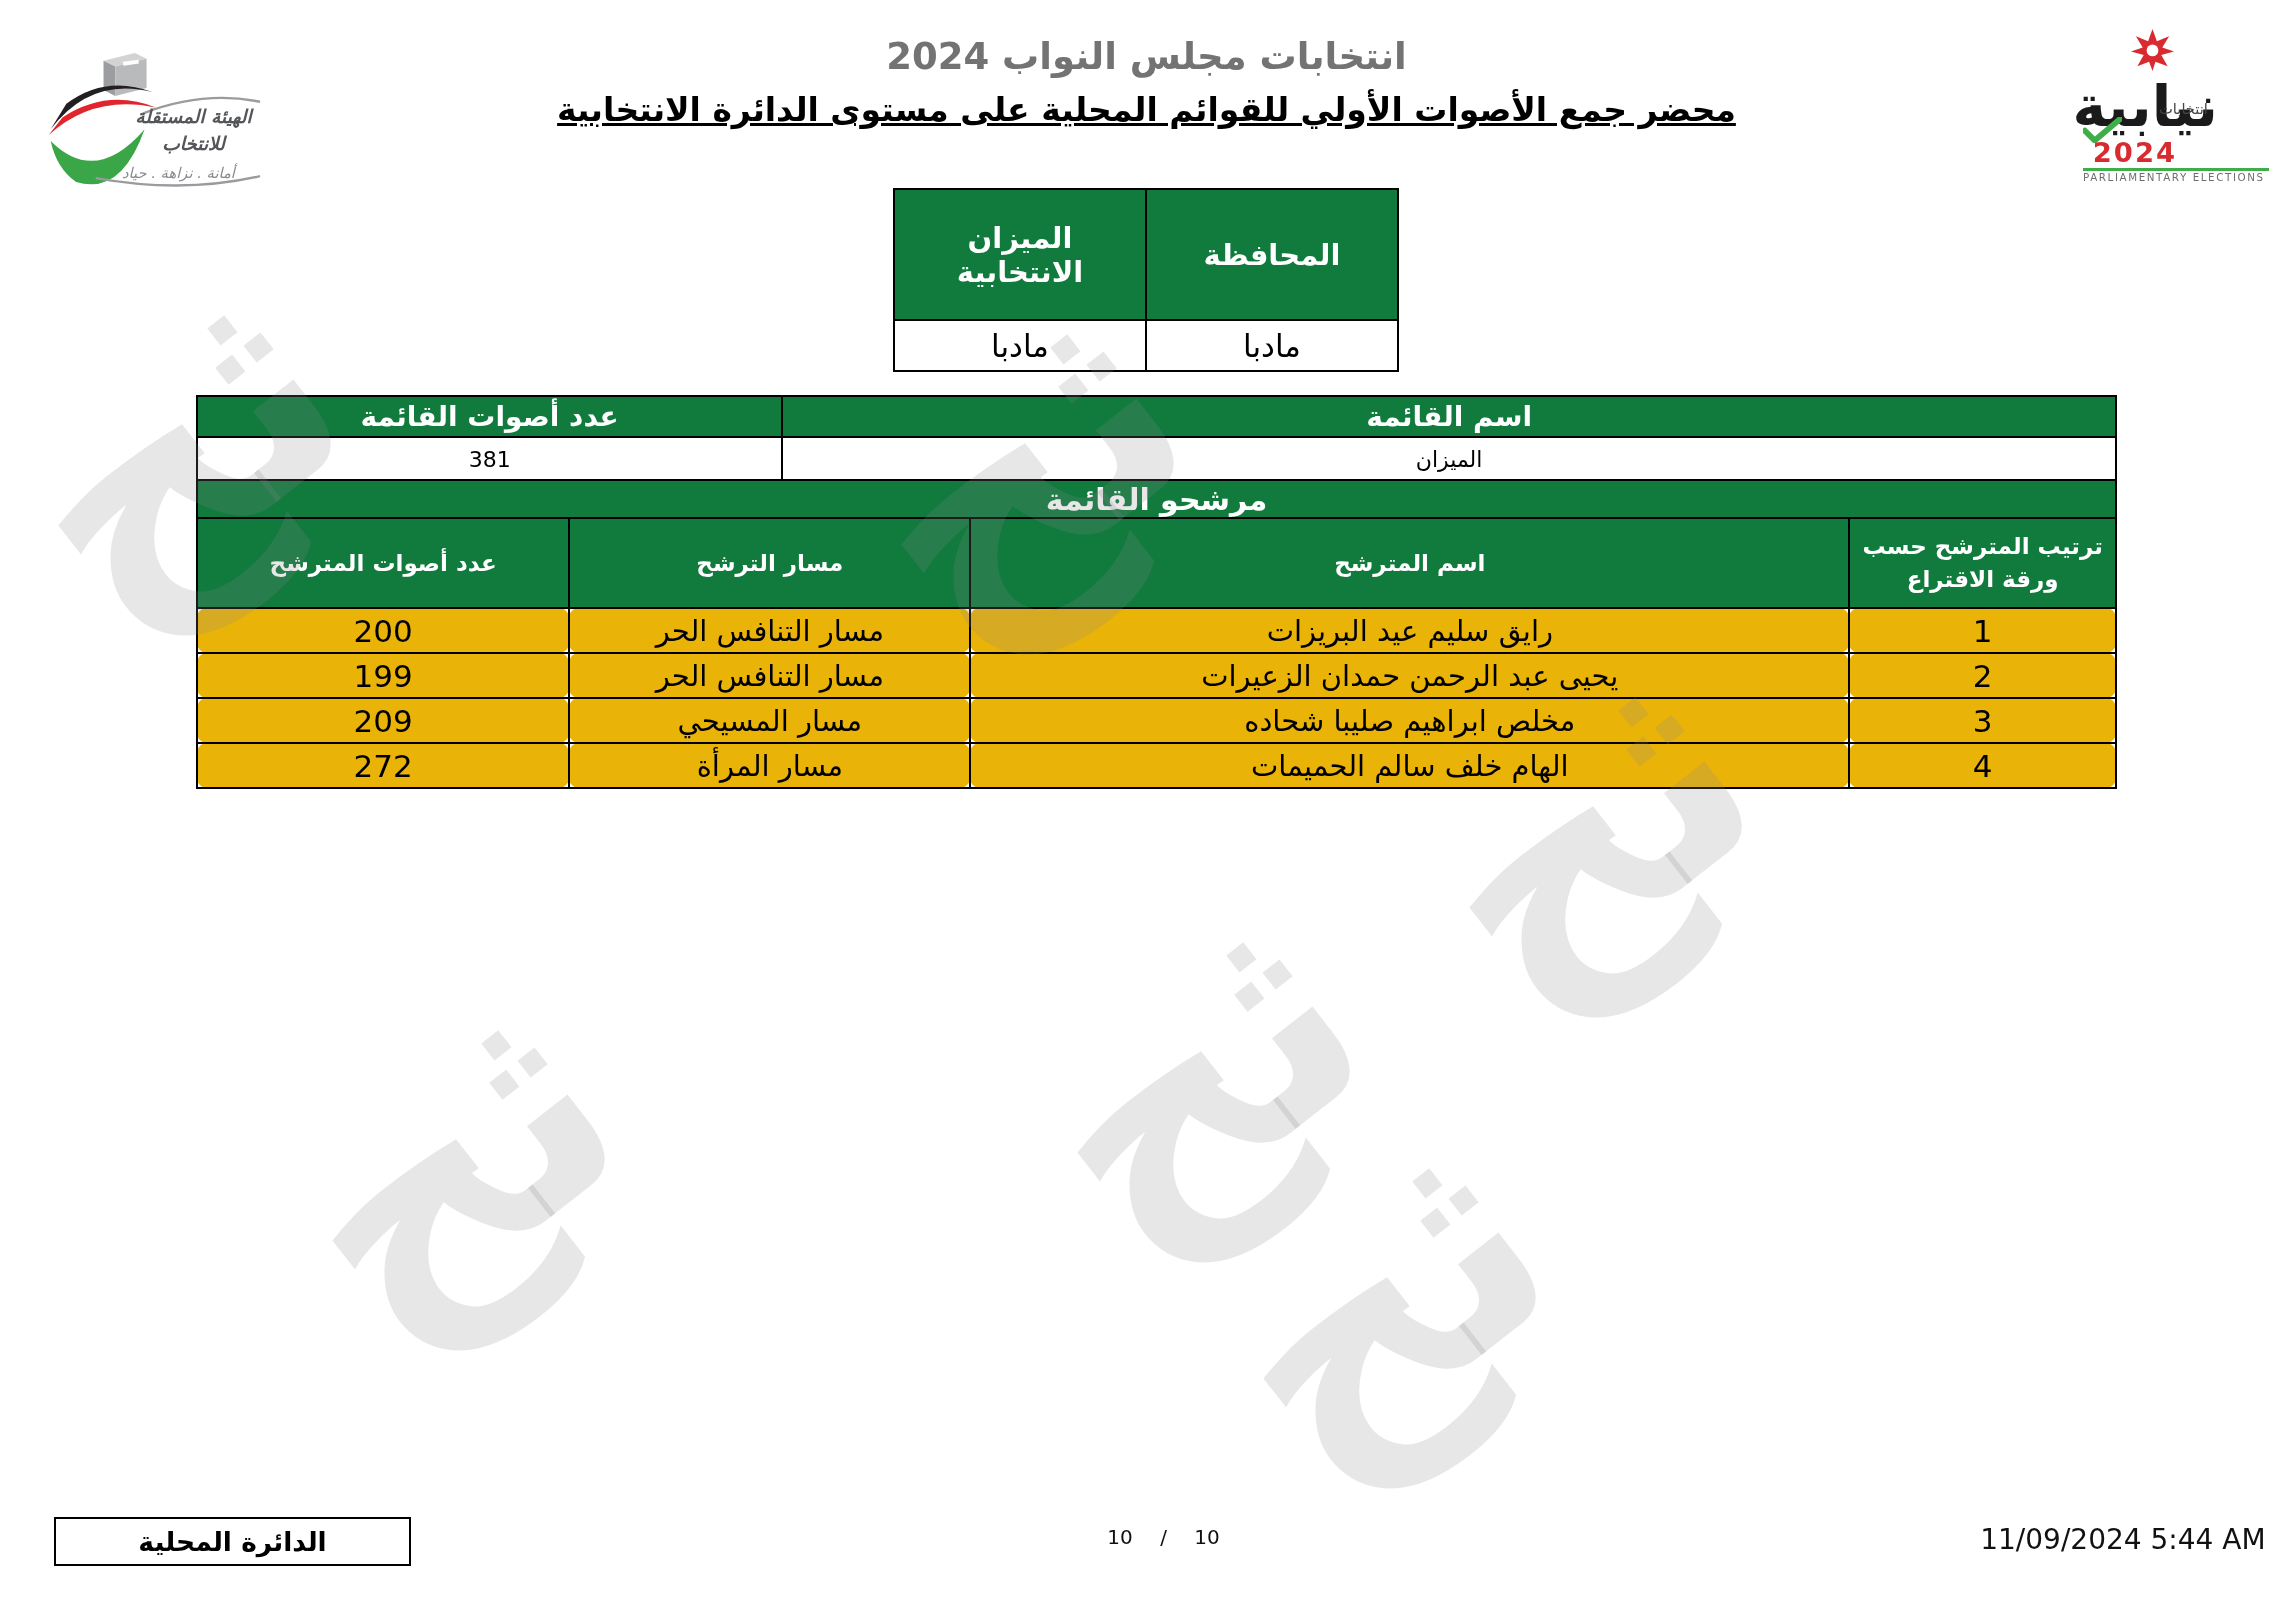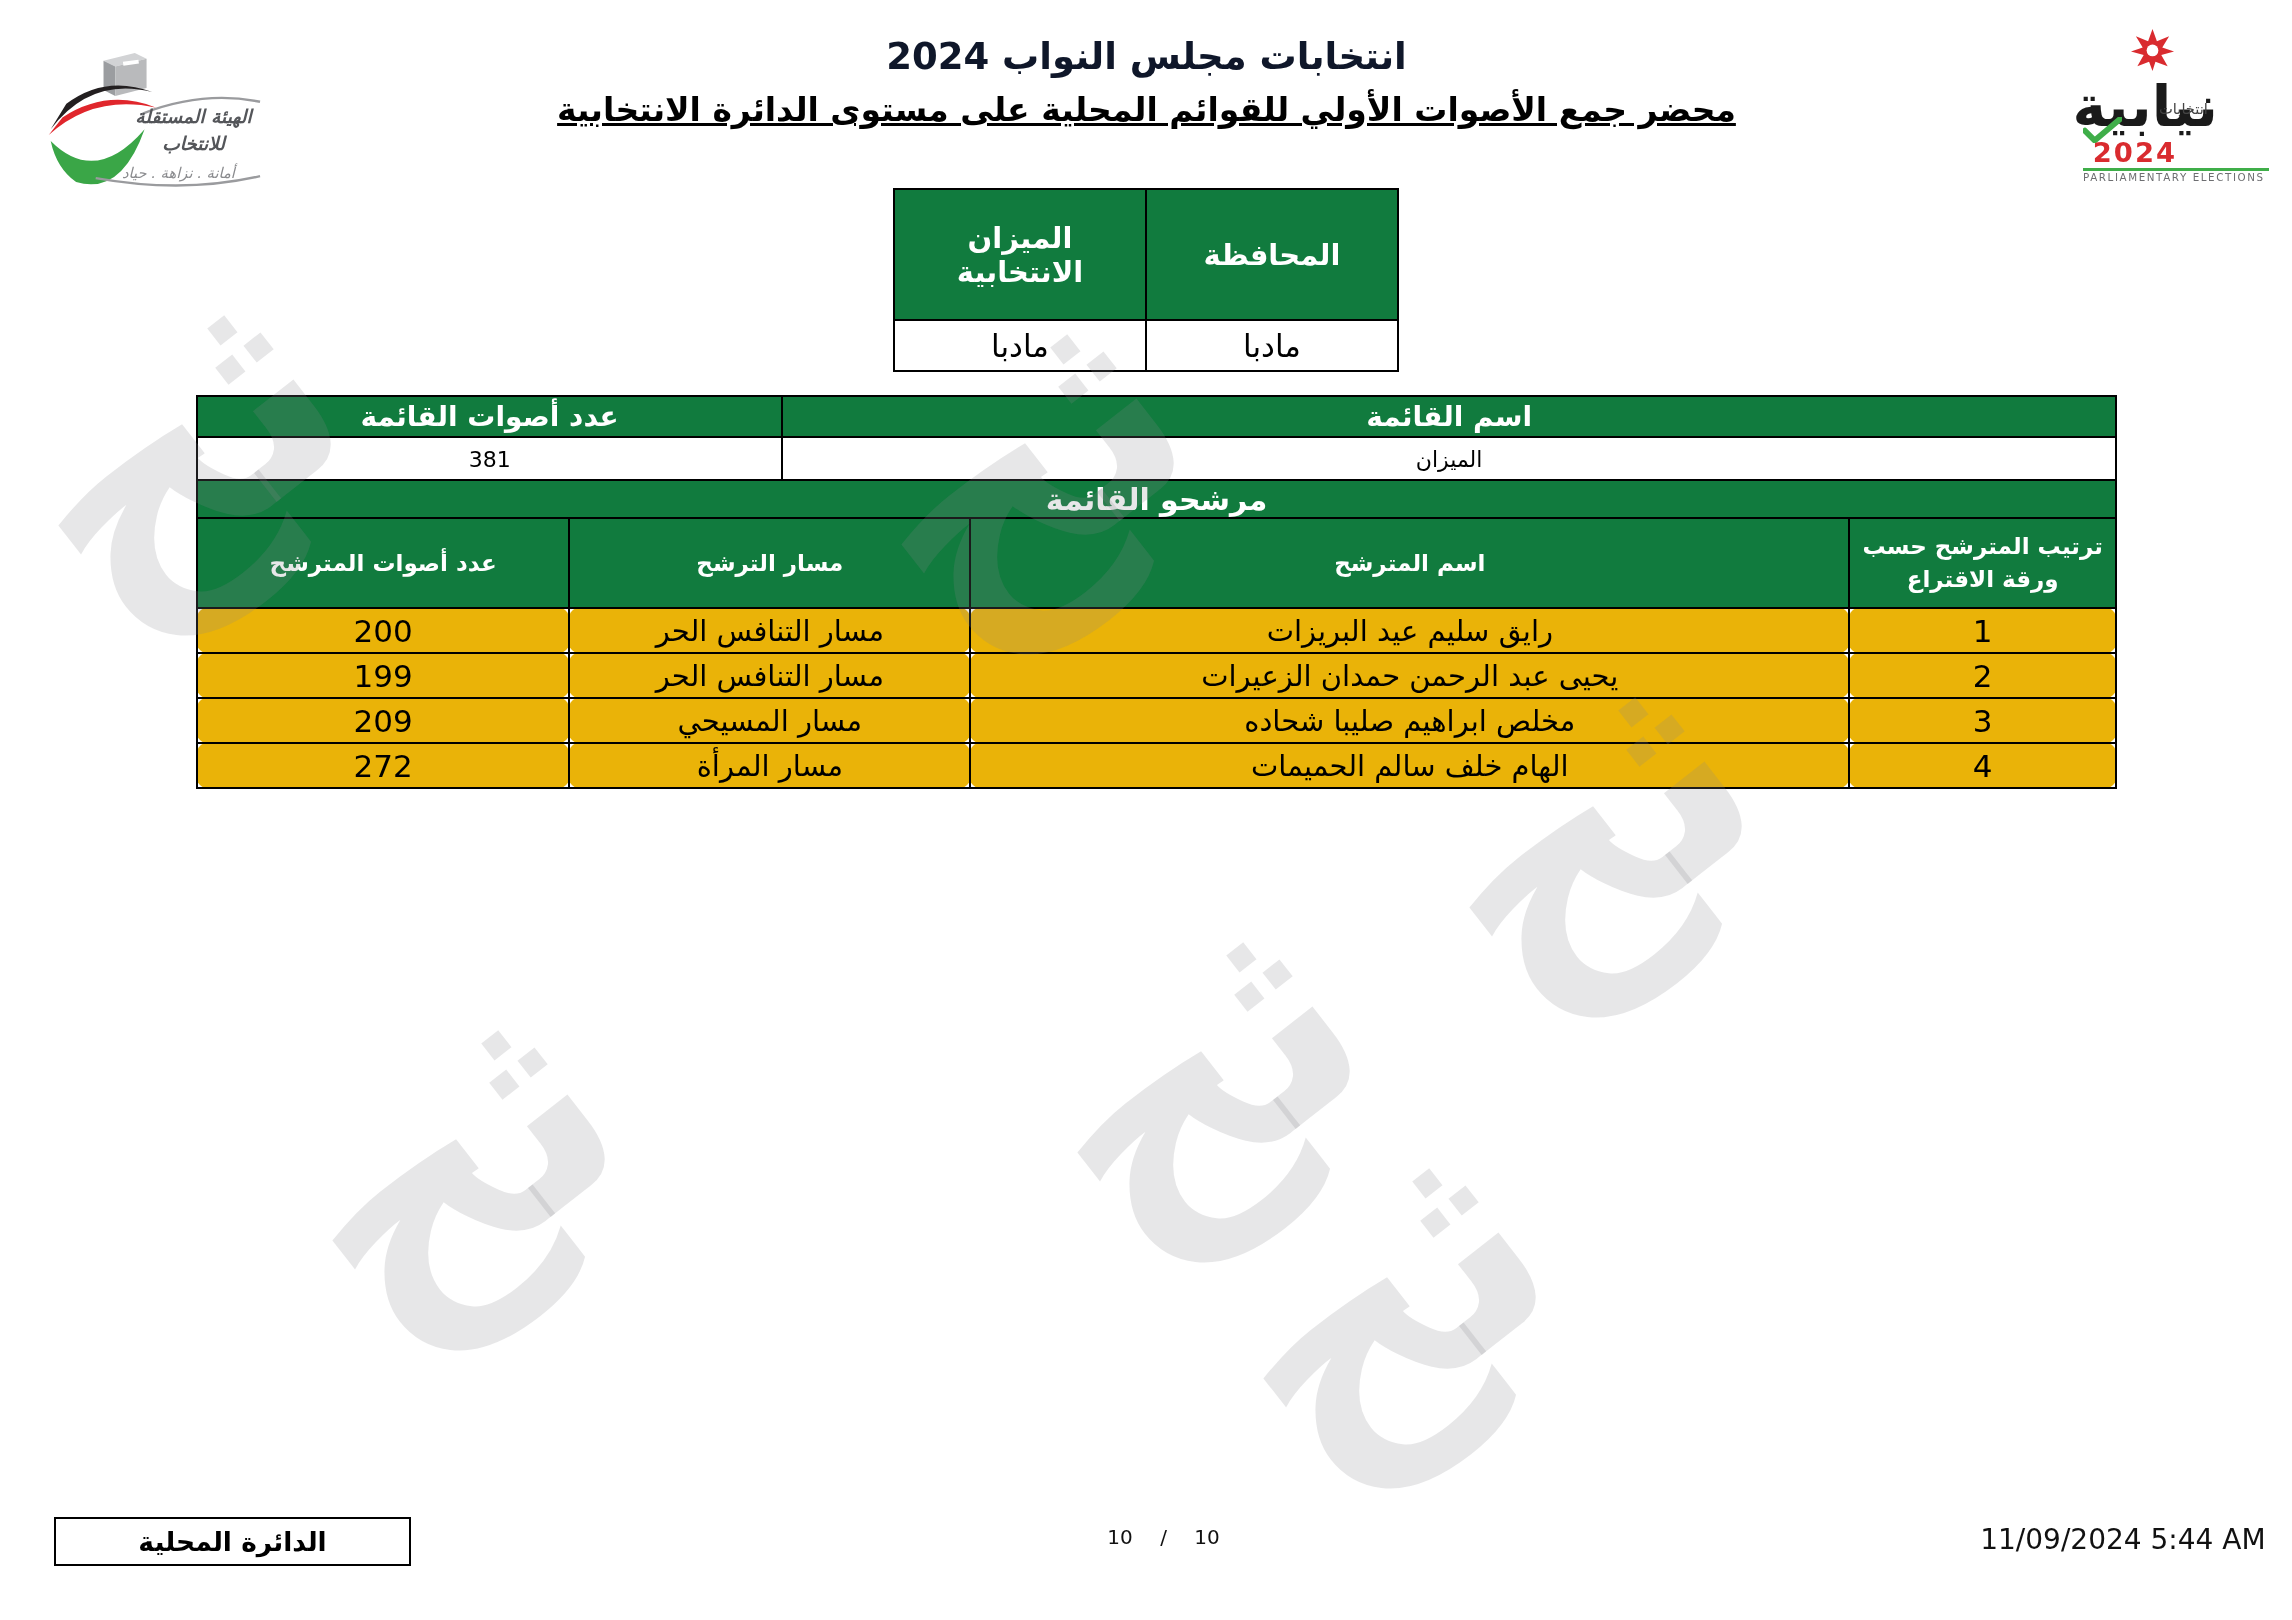--- a/index.html
+++ b/index.html
@@ -3,21 +3,21 @@
 <meta charset="utf-8">
 <style>
   html,body{margin:0;padding:0;background:#888;}
   .page{
     position:relative;width:2293px;height:1620px;background:#ffffff;
     font-family:"DejaVu Sans",sans-serif;overflow:hidden;margin:0 auto;
   }
   
   .doc-title{
     position:absolute;top:35px;left:0;right:0;text-align:center;
-    direction:rtl;font-weight:bold;font-size:37px;color:#0f172a;
+    direction:rtl;font-weight:bold;font-size:37px;color:#737373;
   }
   .doc-subtitle{
     position:absolute;top:90px;left:0;right:0;text-align:center;
     direction:rtl;font-weight:bold;font-size:33px;color:#000;text-decoration:underline;
   }
   
   table{border-collapse:collapse;table-layout:fixed;}
   td{border:2.9px solid #000;text-align:center;vertical-align:middle;padding:0 7.8px;overflow:hidden;}
   .green{background:#117B3E;color:#fff;font-weight:bold;}
 

